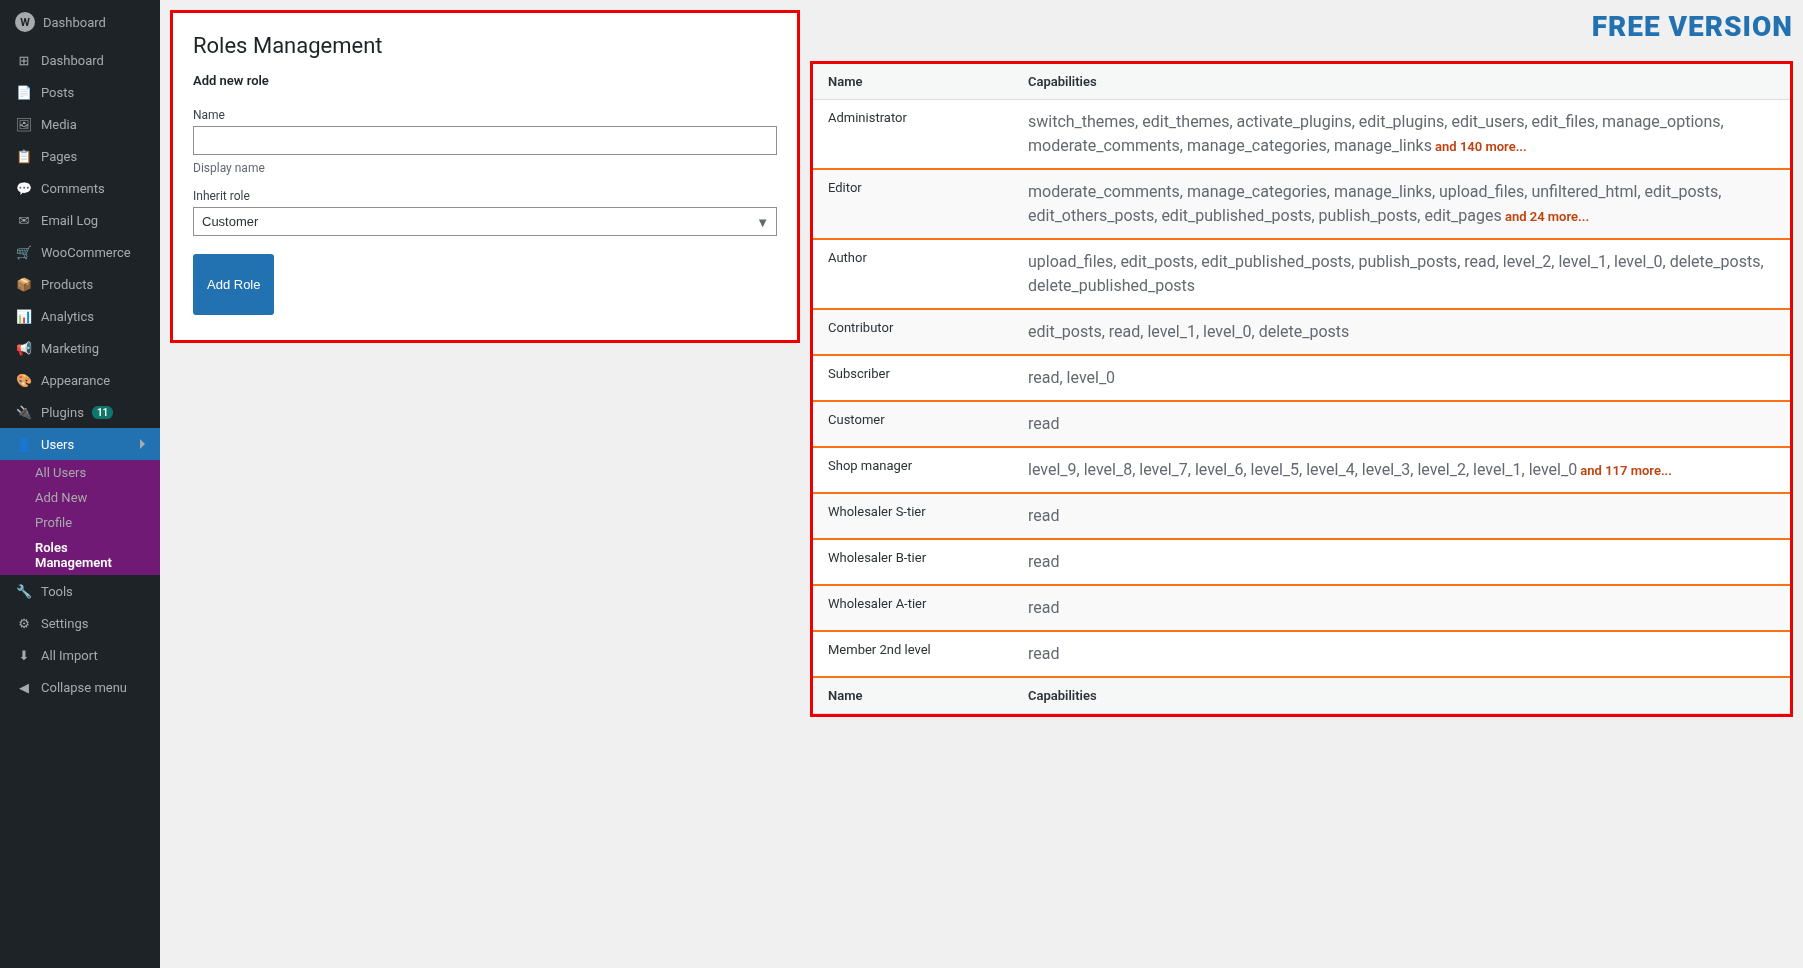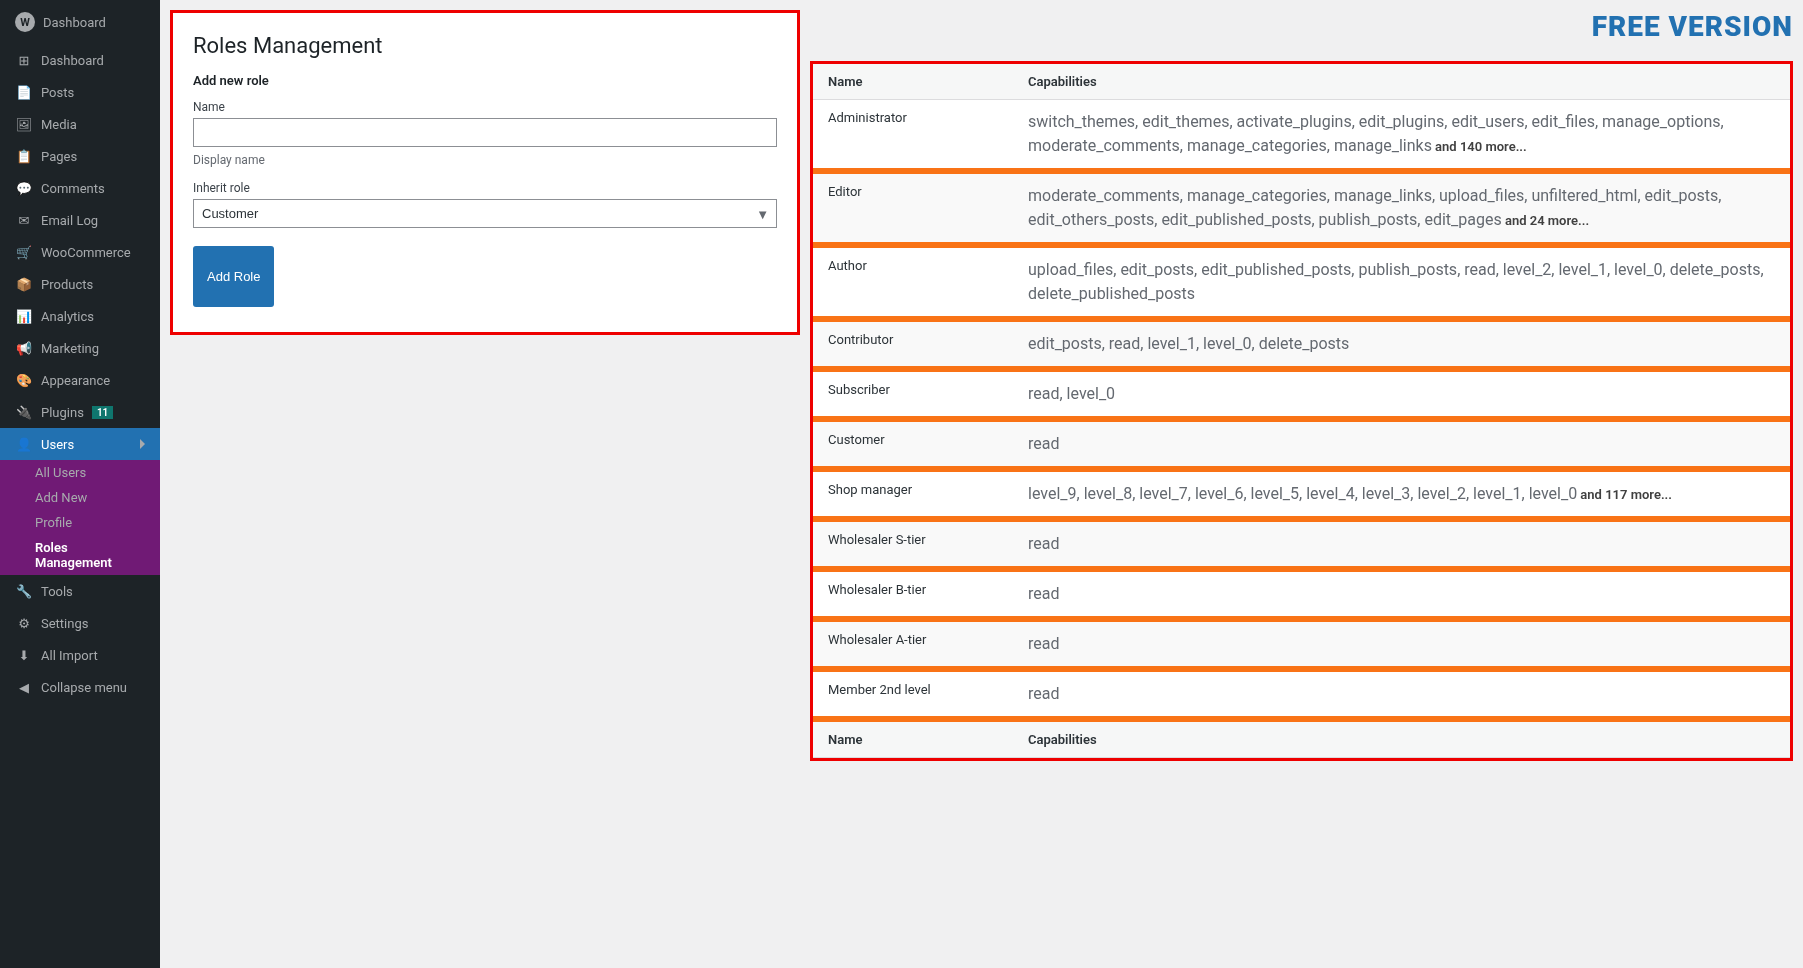--- a/index.html
+++ b/index.html
@@ -51,21 +51,21 @@
     .sidebar-submenu-item {
       padding: 5px 15px 5px 35px;
       cursor: pointer;
       color: #a7aaad;
       font-size: 13px;
     }
     .sidebar-submenu-item.active { color: #fff; font-weight: 600; }
     .badge {
       background: #0f766e;
       color: #fff;
-      border-radius: 0;
+      border-radius: 6px;
       font-size: 10px;
       padding: 1px 5px;
       font-weight: 600;
     }
     .sidebar-arrow {
       position: absolute; right: 10px; top: 50%; transform: translateY(-50%);
       border: 5px solid transparent;
       border-left-color: #a7aaad;
       width: 0; height: 0;
     }
@@ -105,21 +105,21 @@
       font-size: 22px;
       font-weight: 400;
       color: #1d2327;
       margin-bottom: 15px;
     }
 
     .form-section-title {
       font-size: 13px;
       font-weight: 600;
       color: #1d2327;
-      margin-bottom: 12px;
+      margin-bottom: 20px;
     }
 
     .form-label {
       display: block;
       font-size: 12px;
       color: #3c434a;
       margin-bottom: 4px;
     }
 
     .form-input {
@@ -215,31 +215,31 @@
       font-weight: 600;
       color: #2c3338;
       border-bottom: 1px solid #dcdcde;
     }
 
     .roles-table td {
       padding: 10px 15px;
       font-size: 13px;
       color: #2c3338;
       vertical-align: top;
-      border-bottom: 6px solid #f97316;
+      border-bottom: 2px solid #f97316;
     }
 
     .roles-table tr:nth-child(even) td { background: #f9f9f9; }
     .roles-table tr:nth-child(odd) td { background: #fff; }
 
     .roles-table .col-name { width: 200px; }
     .roles-table .col-caps { }
 
     .caps-text { color: #646970; font-size: 16px; line-height: 1.5; }
-    .caps-bold { font-weight: 600; color: #404040; }
+    .caps-bold { font-weight: 600; color: #c2410c; }
   </style>
 </head>
 <body>
 
 <div id="sidebar">
   <div class="sidebar-logo">
     <div class="sidebar-logo-icon">W</div>
     <span>Dashboard</span>
   </div>
 

